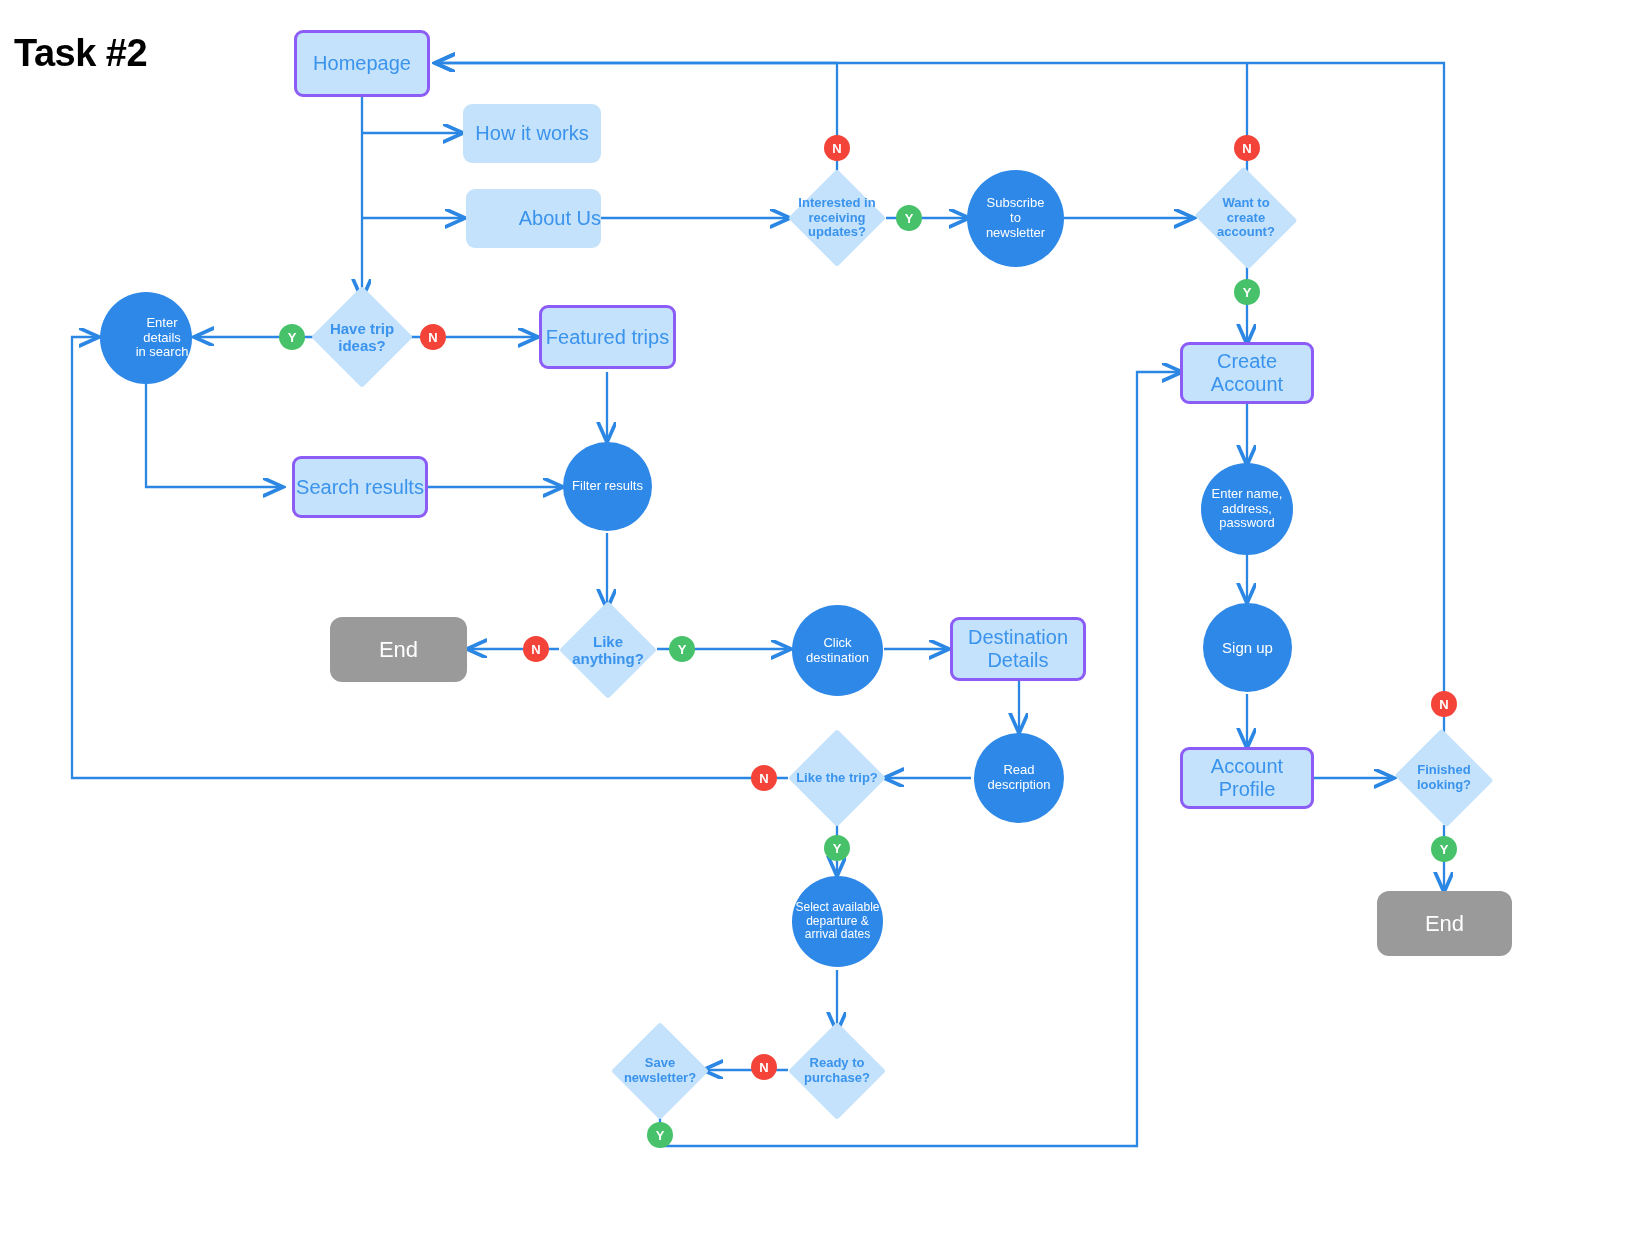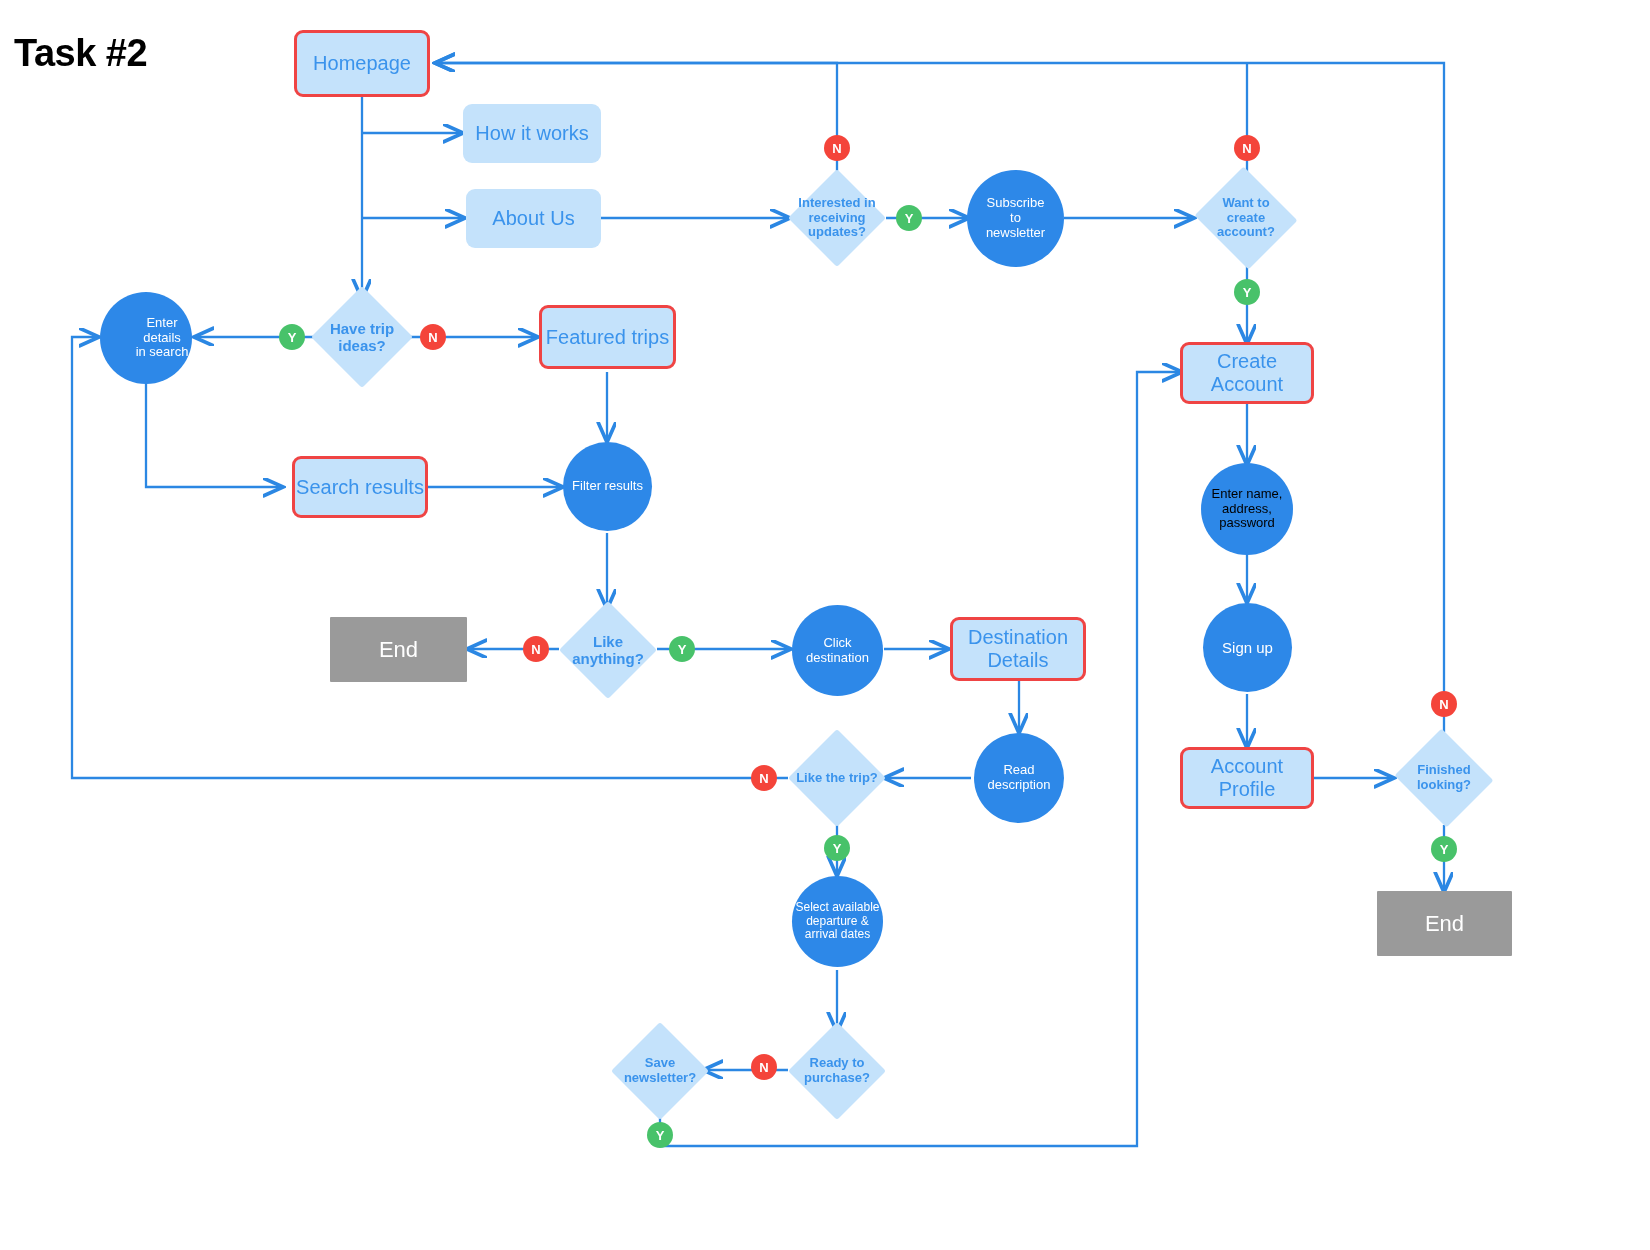--- a/index.html
+++ b/index.html
@@ -37,36 +37,36 @@
     box-sizing: border-box;
     display: flex;
     align-items: center;
     justify-content: center;
     text-align: center;
     line-height: 1.15;
   }
   
   .rect-b {
     background: #c4e2fb;
-    border: 3px solid #ef4444;
+    border: 3px solid #8b5cf6;
     border-radius: 9px;
     color: #3a93ec;
     font-size: 20px;
   }
   
   .rect-p {
     background: #c4e2fb;
     border-radius: 9px;
     color: #3a93ec;
     font-size: 20px;
   }
   
   .rect-end {
     background: #9a9a9a;
-    border-radius: 1px;
+    border-radius: 12px;
     color: #ffffff;
     font-size: 22px;
   }
   
   .circle {
     background: #2d88e8;
     border-radius: 50%;
     color: #ffffff;
     font-size: 13px;
     font-weight: normal;
@@ -193,21 +193,21 @@
   </svg>
 
   <div class="node rect-b" style="left:294px; top:30px; width:136px; height:67px;">
     <span>Homepage</span>
   </div>
 
   <div class="node rect-p" style="left:463px; top:104px; width:138px; height:59px;">
     <span>How it works</span>
   </div>
 
-  <div class="node rect-p" style="left:466px; top:189px; width:135px; height:59px;">
+  <div class="node rect-p" style="left:466px; top:189px; width:135px; height:59px;justify-content:flex-end;">
     <span>About Us</span>
   </div>
 
   <div class="node diamond" style="left:788px; top:169px; width:98px; height:98px;">
     <span class="dshape"></span>
     <span class="dlabel">
       <span>Interested in</span><br>
       <span>receiving</span><br>
       <span>updates?</span>
     </span>
@@ -231,21 +231,21 @@
   </div>
 
   <div class="node rect-b" style="left:1180px; top:342px; width:134px; height:62px;">
     <span class="dlabel" style="color:#3a93ec; font-size:20px; font-weight:normal;">
       <span>Create</span><br>
       <span>Account</span>
     </span>
   </div>
 
   <div class="node circle" style="left:1201px; top:463px; width:92px; height:92px;">
-    <span class="dlabel" style="color:#000000; width:100%;">
+    <span class="dlabel" style="color:#ffffff; width:100%;">
       <span>Enter name,</span><br>
       <span>address,</span><br>
       <span>password</span>
     </span>
   </div>
 
   <div class="node circle big" style="left:1203px; top:603px; width:89px; height:89px;">
     <span>Sign up</span>
   </div>
 

